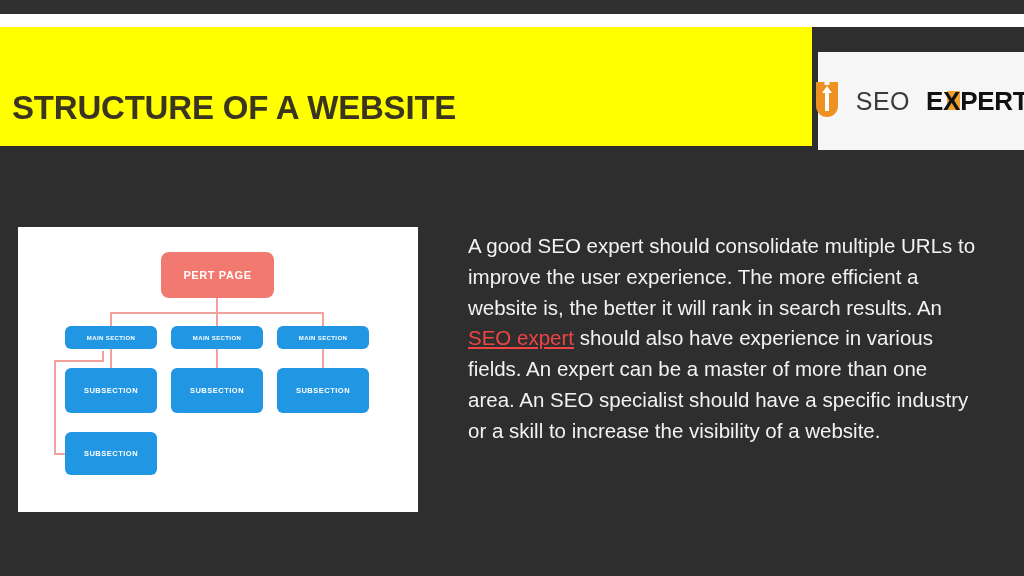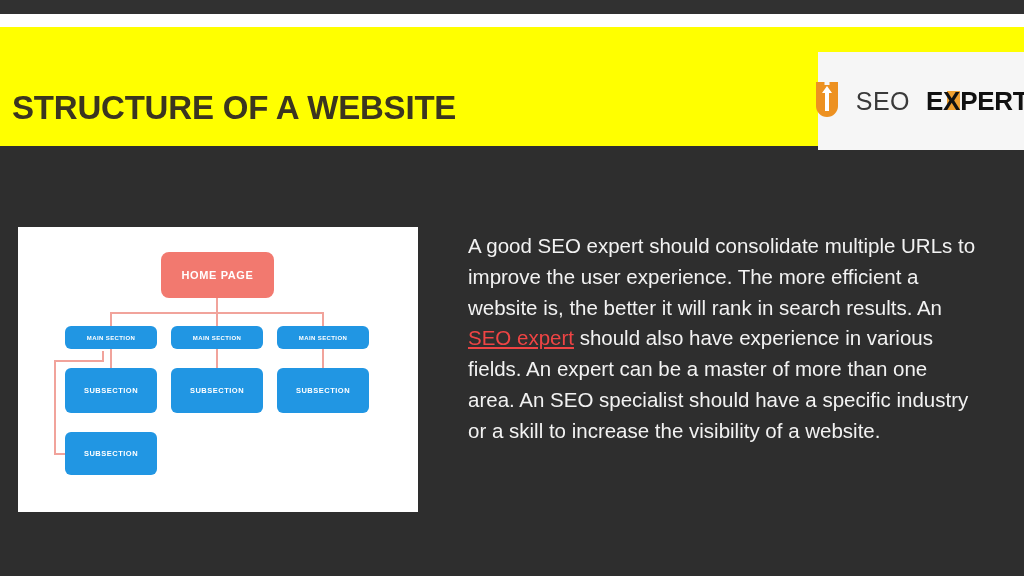--- a/index.html
+++ b/index.html
@@ -16,21 +16,21 @@
     position:absolute; left:0; top:0; width:1024px; height:14px;
     background:#313131;
   }
   .white-gap{
     position:absolute; left:0; top:14px; width:1024px; height:13px;
     background:#ffffff;
   }
 
   
   .title-banner{
-    position:absolute; left:0; top:27px; width:1024px; height:119px;
+    position:absolute; left:0; top:27px; width:812px; height:119px;
     background:#ffff00;
     padding-left:40px;
   }
   .title-text{
     position:absolute; left:12px; top:62px;
     font-size:33px; font-weight:bold; letter-spacing:-0.2px;
     color:#3b3520; white-space:nowrap;
   }
 
   
@@ -134,21 +134,21 @@
     <div class="conn" style="left:92px; top:122px; width:2px; height:19px;"></div>
     <div class="conn" style="left:198px; top:122px; width:2px; height:19px;"></div>
     <div class="conn" style="left:304px; top:122px; width:2px; height:19px;"></div>
 
     <div class="conn" style="left:84px; top:124px; width:2px; height:11px;"></div>
     <div class="conn" style="left:36px; top:133px; width:50px; height:2px;"></div>
     <div class="conn" style="left:36px; top:133px; width:2px; height:95px;"></div>
     <div class="conn" style="left:36px; top:226px; width:12px; height:2px;"></div>
 
     <div class="node home" style="left:143px; top:25px; width:113px; height:46px;">
-      <span>HOME PAGE</span>
+      <span>PERT PAGE</span>
     </div>
 
     <div class="node main" style="left:47px; top:99px; width:92px; height:23px;">
       <span>MAIN SECTION</span>
     </div>
     <div class="node main" style="left:153px; top:99px; width:92px; height:23px;">
       <span>MAIN SECTION</span>
     </div>
     <div class="node main" style="left:259px; top:99px; width:92px; height:23px;">
       <span>MAIN SECTION</span>

